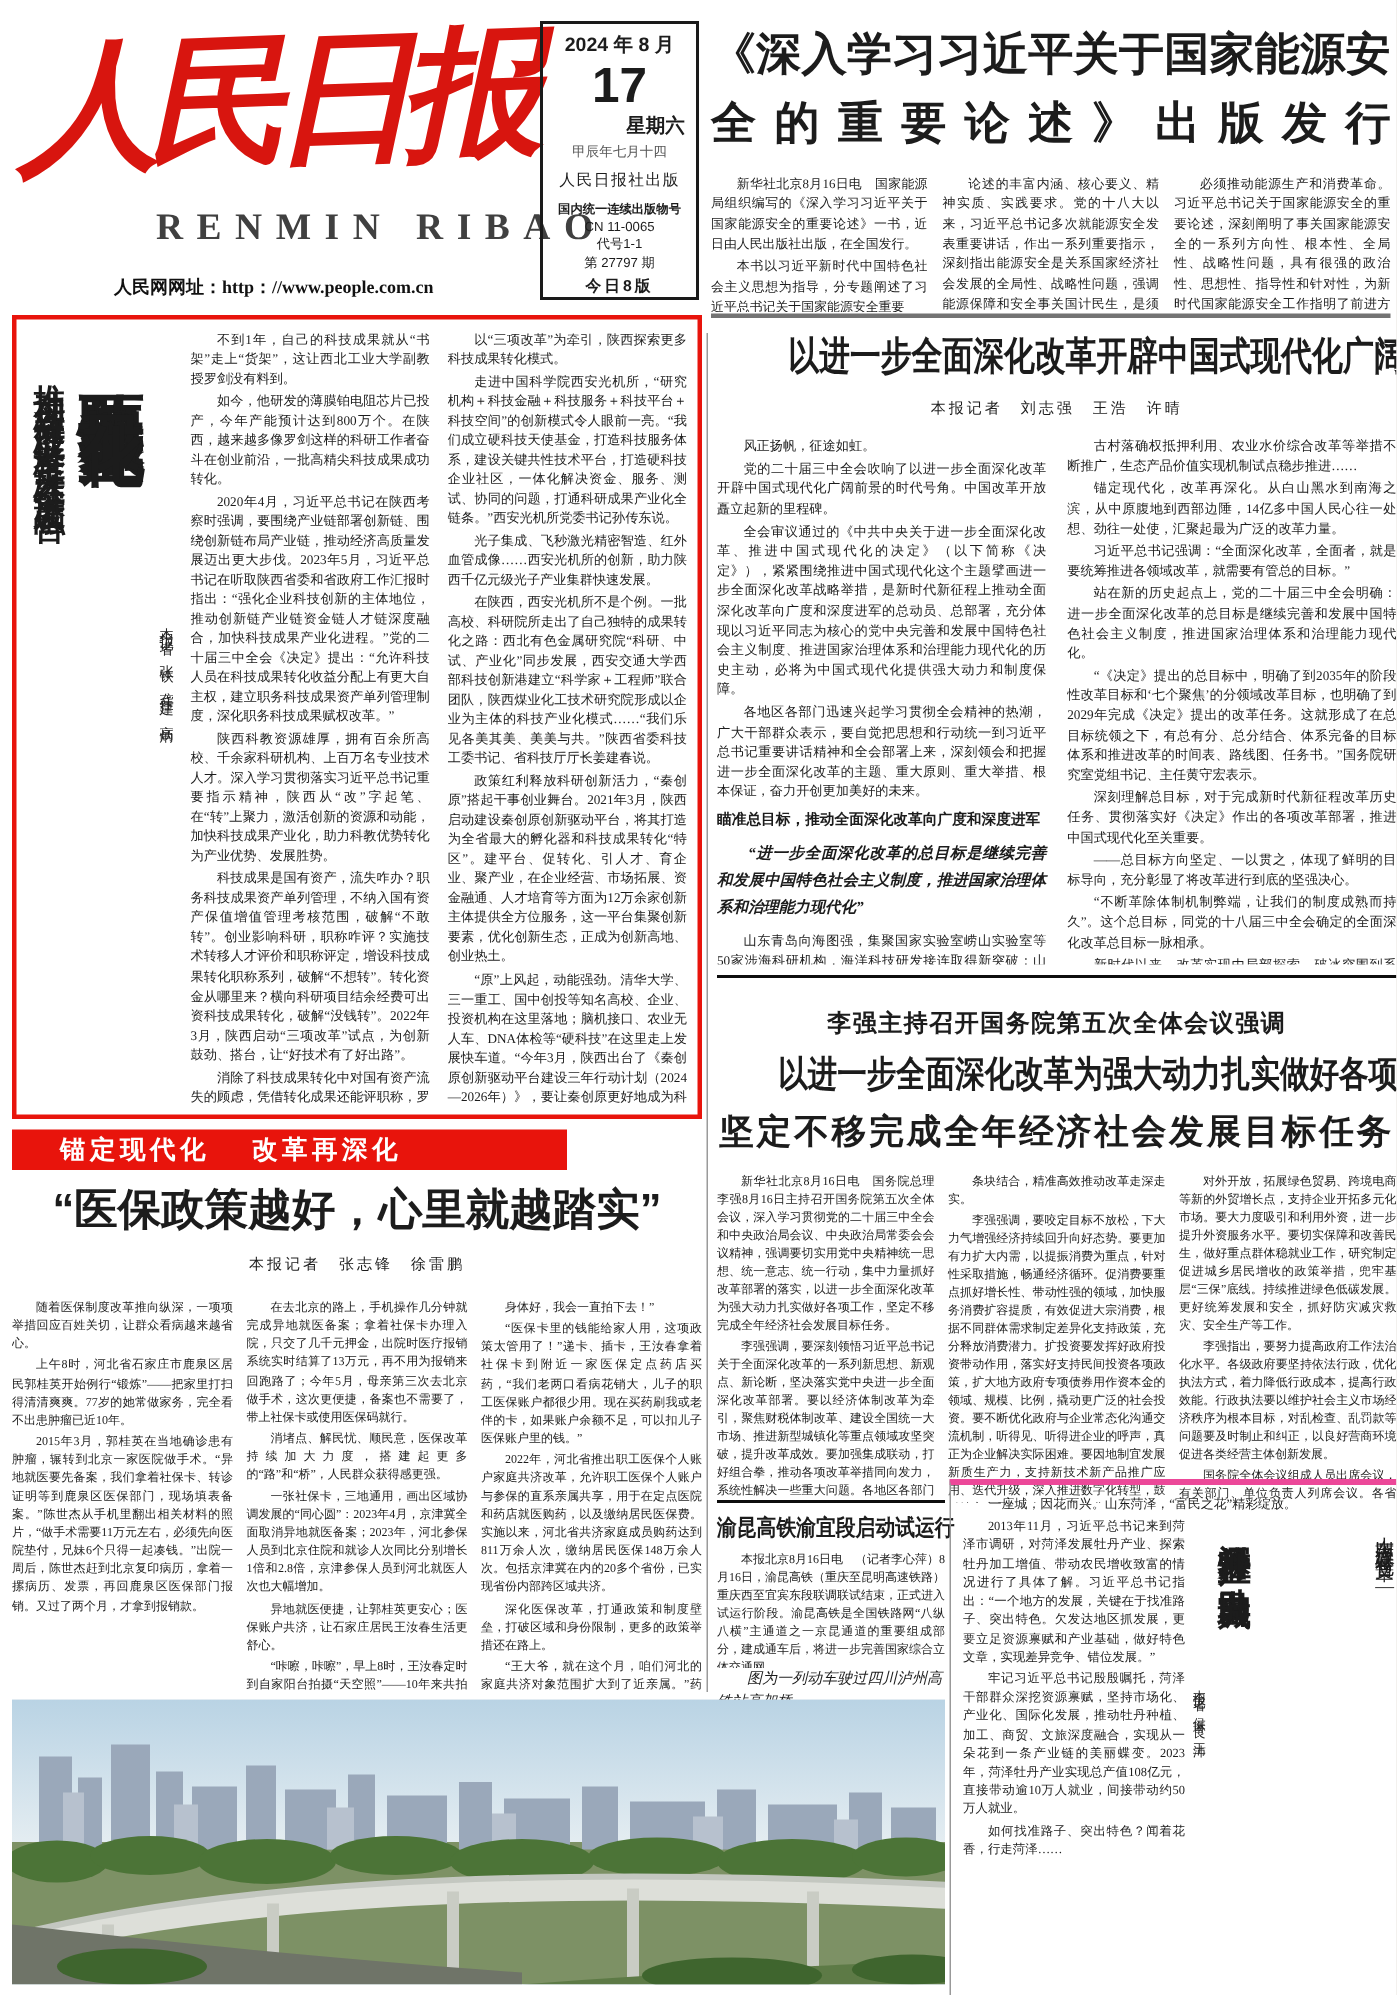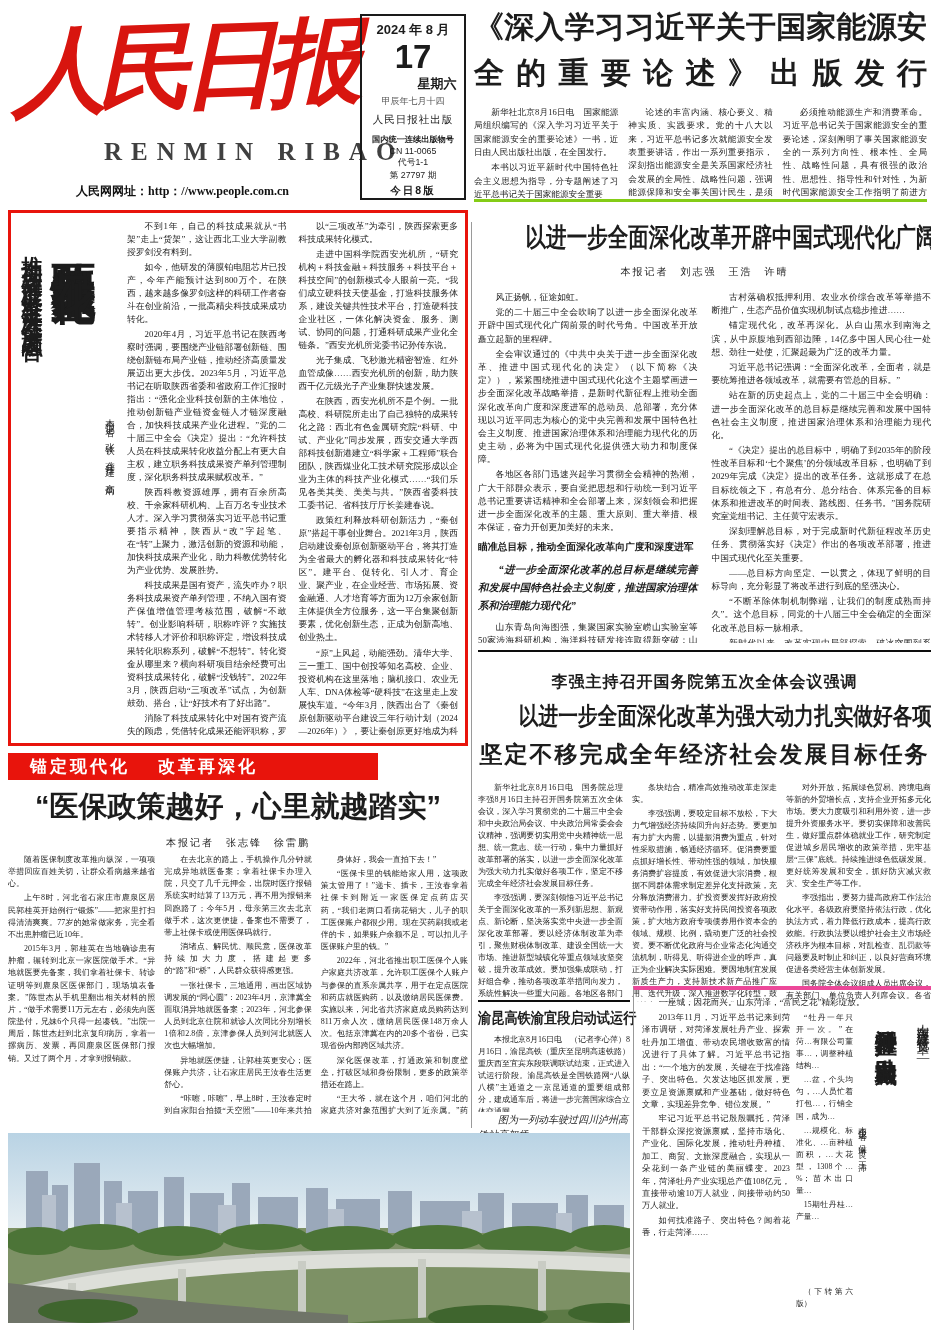--- a/index.html
+++ b/index.html
@@ -18,43 +18,43 @@
      text-align:center;box-sizing:border-box;padding-top:5px;}
   .db-month{font-size:13px;font-weight:700;}
   .db-day{font-size:33px;font-weight:700;line-height:36px;}
   .db-week{font-size:13px;font-weight:700;padding-left:48px;}
   .db-lunar{font-size:9px;color:#555;margin-top:2px;}
   .db-pub{font-size:10.5px;margin-top:5px;letter-spacing:1px;}
   .db-no-label{font-size:8.2px;font-weight:700;margin-top:7px;}
   .db-small{font-size:8.8px;margin-top:1px;}
   .db-pages{font-size:10.5px;font-weight:700;margin-top:2px;letter-spacing:2px;}
   
-  .energy{position:absolute;left:474px;top:4px;width:453px;height:198px;border-bottom:3px solid #84cc16;box-sizing:border-box;}
+  .energy{position:absolute;left:474px;top:14px;width:453px;height:198px;border-bottom:3px solid #737373;box-sizing:border-box;}
   .energy-head{font-size:30px;font-weight:900;line-height:46px;text-align:justify;text-align-last:justify;}
   .energy-cols{margin-top:10px;display:flex;gap:10px;height:92px;overflow:hidden;font-size:8.6px;line-height:1.55;}
   .energy-cols>div{flex:1;}
   
   .shaanxi{position:absolute;left:8px;top:210px;width:460px;height:536px;border:3px solid #e8140c;box-sizing:border-box;background:#fff;}
   .sh-kicker{position:absolute;left:7px;top:26px;writing-mode:vertical-rl;text-orientation:upright;
      font-weight:700;font-size:21px;letter-spacing:5px;height:490px;}
   .sh-head{position:absolute;left:34px;top:14px;writing-mode:vertical-rl;text-orientation:upright;
      font-weight:900;font-size:44px;letter-spacing:2px;height:508px;}
   .sh-byline{position:absolute;left:92px;top:198px;writing-mode:vertical-rl;text-orientation:upright;
      font-size:9.5px;letter-spacing:3px;color:#222;}
   .sh-cols{position:absolute;left:116px;top:7px;right:7px;bottom:7px;display:flex;gap:12px;overflow:hidden;
      font-size:8.8px;line-height:1.48;}
   .sh-cols>div{flex:1;}
   
   .banner{position:absolute;left:8px;top:753px;width:370px;height:27px;background:#e8140c;color:#fff;
-     display:flex;align-items:center;padding-left:22px;gap:28px;font-weight:700;font-size:17px;letter-spacing:3px;box-sizing:border-box;}
+     display:flex;align-items:center;padding-left:32px;gap:28px;font-weight:700;font-size:17px;letter-spacing:3px;box-sizing:border-box;}
   
   .yibao{position:absolute;left:8px;top:787px;width:460px;}
   .yb-head{font-size:29px;font-weight:700;text-align:center;white-space:nowrap;}
   .yb-byline{text-align:center;font-size:10px;letter-spacing:2px;margin-top:9px;}
-  .yb-cols{margin-top:4px;display:flex;gap:9px;height:262px;overflow:hidden;font-size:8px;line-height:1.52;font-family:Liberation Serif, serif;}
+  .yb-cols{margin-top:16px;display:flex;gap:9px;height:262px;overflow:hidden;font-size:8px;line-height:1.52;font-family:Liberation Serif, serif;}
   .yb-cols>div{flex:1;}
   
   .reform{position:absolute;left:478px;top:220px;width:453px;}
   .rf-head{font-size:26px;font-weight:900;white-space:nowrap;transform:scaleX(0.79);transform-origin:center;text-align:center;}
   .rf-byline{text-align:center;font-size:10px;letter-spacing:2px;margin-top:10px;}
   .rf-cols{margin-top:12px;display:flex;gap:14px;height:352px;overflow:hidden;font-size:8.8px;line-height:1.5;}
   .rf-cols>div{flex:1;}
   .rf-subhead{font-weight:700;font-size:9.8px;margin:6px 0;text-indent:0;font-family:"Liberation Sans",sans-serif;}
   .rf-quote{font-style:italic;font-weight:600;font-size:10.3px;line-height:1.75;margin:3px 0 6px;}
   
@@ -248,29 +248,20 @@
   </section>
 
   <section class="heze">
     <p class="hz-intro">一座城，因花而兴。山东菏泽，“富民之花”精彩绽放。</p>
     <div class="hz-row">
       <div class="hz-colA">
           <p>2013年11月，习近平总书记来到菏泽市调研，对菏泽发展牡丹产业、探索牡丹加工增值、带动农民增收致富的情况进行了具体了解。习近平总书记指出：“一个地方的发展，关键在于找准路子、突出特色。欠发达地区抓发展，更要立足资源禀赋和产业基础，做好特色文章，实现差异竞争、错位发展。”</p>
           <p>牢记习近平总书记殷殷嘱托，菏泽干部群众深挖资源禀赋，坚持市场化、产业化、国际化发展，推动牡丹种植、加工、商贸、文旅深度融合，实现从一朵花到一条产业链的美丽蝶变。2023年，菏泽牡丹产业实现总产值108亿元，直接带动逾10万人就业，间接带动约50万人就业。</p>
           <p>如何找准路子、突出特色？闻着花香，行走菏泽……</p>
         </div>
-      <div class="hz-colB">
-        <div>
-            <p>“牡丹一年只开一次。”在菏…有限公司董事…，调整种植结构…</p>
-            <p>…盆，个头均匀，…人员忙着打包…，行销全国，成为…</p>
-            <p>…规模化、标准化、…亩种植面积，…大花型，1308个…%；苗木出口量…</p>
-            <p>15期牡丹桂…产量…</p>
-          </div>
-        <p class="hz-jump">（下转第六版）</p>
-      </div>
       <div class="hz-vert">
         <div class="hz-kicker">山东菏泽做好特色文章——</div>
         <div class="hz-byline">本报记者　侯琳良　王沛</div>
         <div class="hz-headline hd">深耕牡丹产业　助力富民兴城</div>
       </div>
     </div>
   </section>
 
   <div class="photo">
     <svg width="622" height="190" viewBox="0 0 622 190" xmlns="http://www.w3.org/2000/svg">

